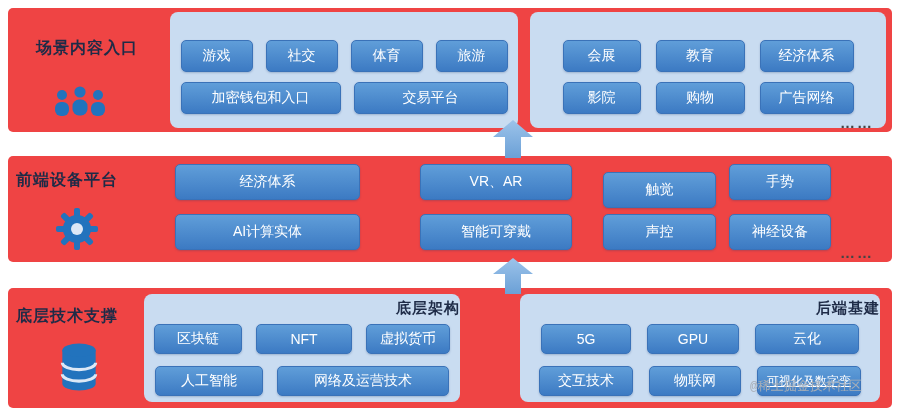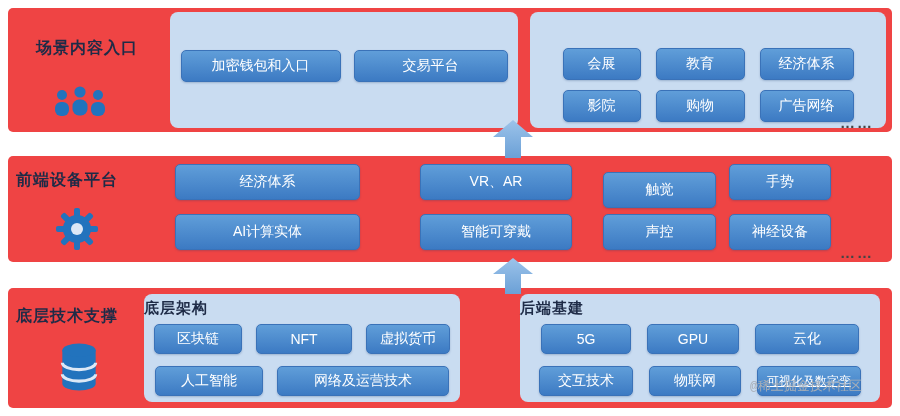--- a/index.html
+++ b/index.html
@@ -12,24 +12,24 @@
   .band-label{position:absolute;font-size:16px;font-weight:bold;color:#1e2b47;letter-spacing:1px;white-space:nowrap;}
   .lbl1{left:28px;top:30px;}
   .lbl2{left:8px;top:14px;}
   .lbl3{left:8px;top:18px;}
   .side-icon{position:absolute;}
   .icon1{left:44px;top:76px;}
   .icon2{left:46px;top:50px;}
   .icon3{left:50px;top:54px;}
   .panel{position:absolute;background:#c9dcf1;border-radius:8px;box-sizing:border-box;}
   .panel-a1{left:162px;top:4px;width:348px;height:116px;padding-top:28px;}
-  .panel-b1{left:522px;top:4px;width:356px;height:116px;padding-top:36px;}
+  .panel-b1{left:522px;top:4px;width:356px;height:116px;padding-top:28px;}
   .panel-a3{left:136px;top:6px;width:316px;height:108px;}
   .panel-b3{left:512px;top:6px;width:360px;height:108px;}
-  .ptitle{text-align:left;font-size:15px;font-weight:bold;color:#1e2b47;margin-top:5px;letter-spacing:1px;}
+  .ptitle{text-align:right;font-size:15px;font-weight:bold;color:#1e2b47;margin-top:5px;letter-spacing:1px;}
   .prow{display:flex;justify-content:center;gap:13px;}
   .prow.b{gap:15px;}
   .prow3{display:flex;justify-content:center;gap:14px;}
   .prow3.b{gap:16px;}
   .mt10{margin-top:10px;}
   .mt6{margin-top:6px;}
   .mt12{margin-top:12px;}
   .btn{display:flex;align-items:center;justify-content:center;color:#fff;font-size:14px;
        border-radius:5px;background:linear-gradient(180deg,#609ed9 0%,#3c7ac3 100%);
        border:1px solid #3a72b8;box-shadow:0 1px 2px rgba(25,60,110,.25);
@@ -56,20 +56,26 @@
         <circle cx="10" cy="11" r="5"></circle>
           <rect x="3" y="18" width="14" height="14" rx="6"></rect>
         <circle cx="28" cy="8" r="5.6"></circle>
           <rect x="20.5" y="15.5" width="15" height="16" rx="6.5"></rect>
         <circle cx="46" cy="11" r="5"></circle>
           <rect x="39" y="18" width="14" height="14" rx="6"></rect>
       </g>
     </svg>
 
     <div class="panel panel-a1">
+      <div class="prow">
+        <div class="btn" style="width:72px">游戏</div>
+        <div class="btn" style="width:72px">社交</div>
+        <div class="btn" style="width:72px">体育</div>
+        <div class="btn" style="width:72px">旅游</div>
+      </div>
       <div class="prow mt10">
         <div class="btn" style="width:160px">加密钱包和入口</div>
         <div class="btn" style="width:154px">交易平台</div>
       </div>
     </div>
 
     <div class="panel panel-b1">
       <div class="prow b">
         <div class="btn" style="width:78px">会展</div>
         <div class="btn" style="width:89px">教育</div>

